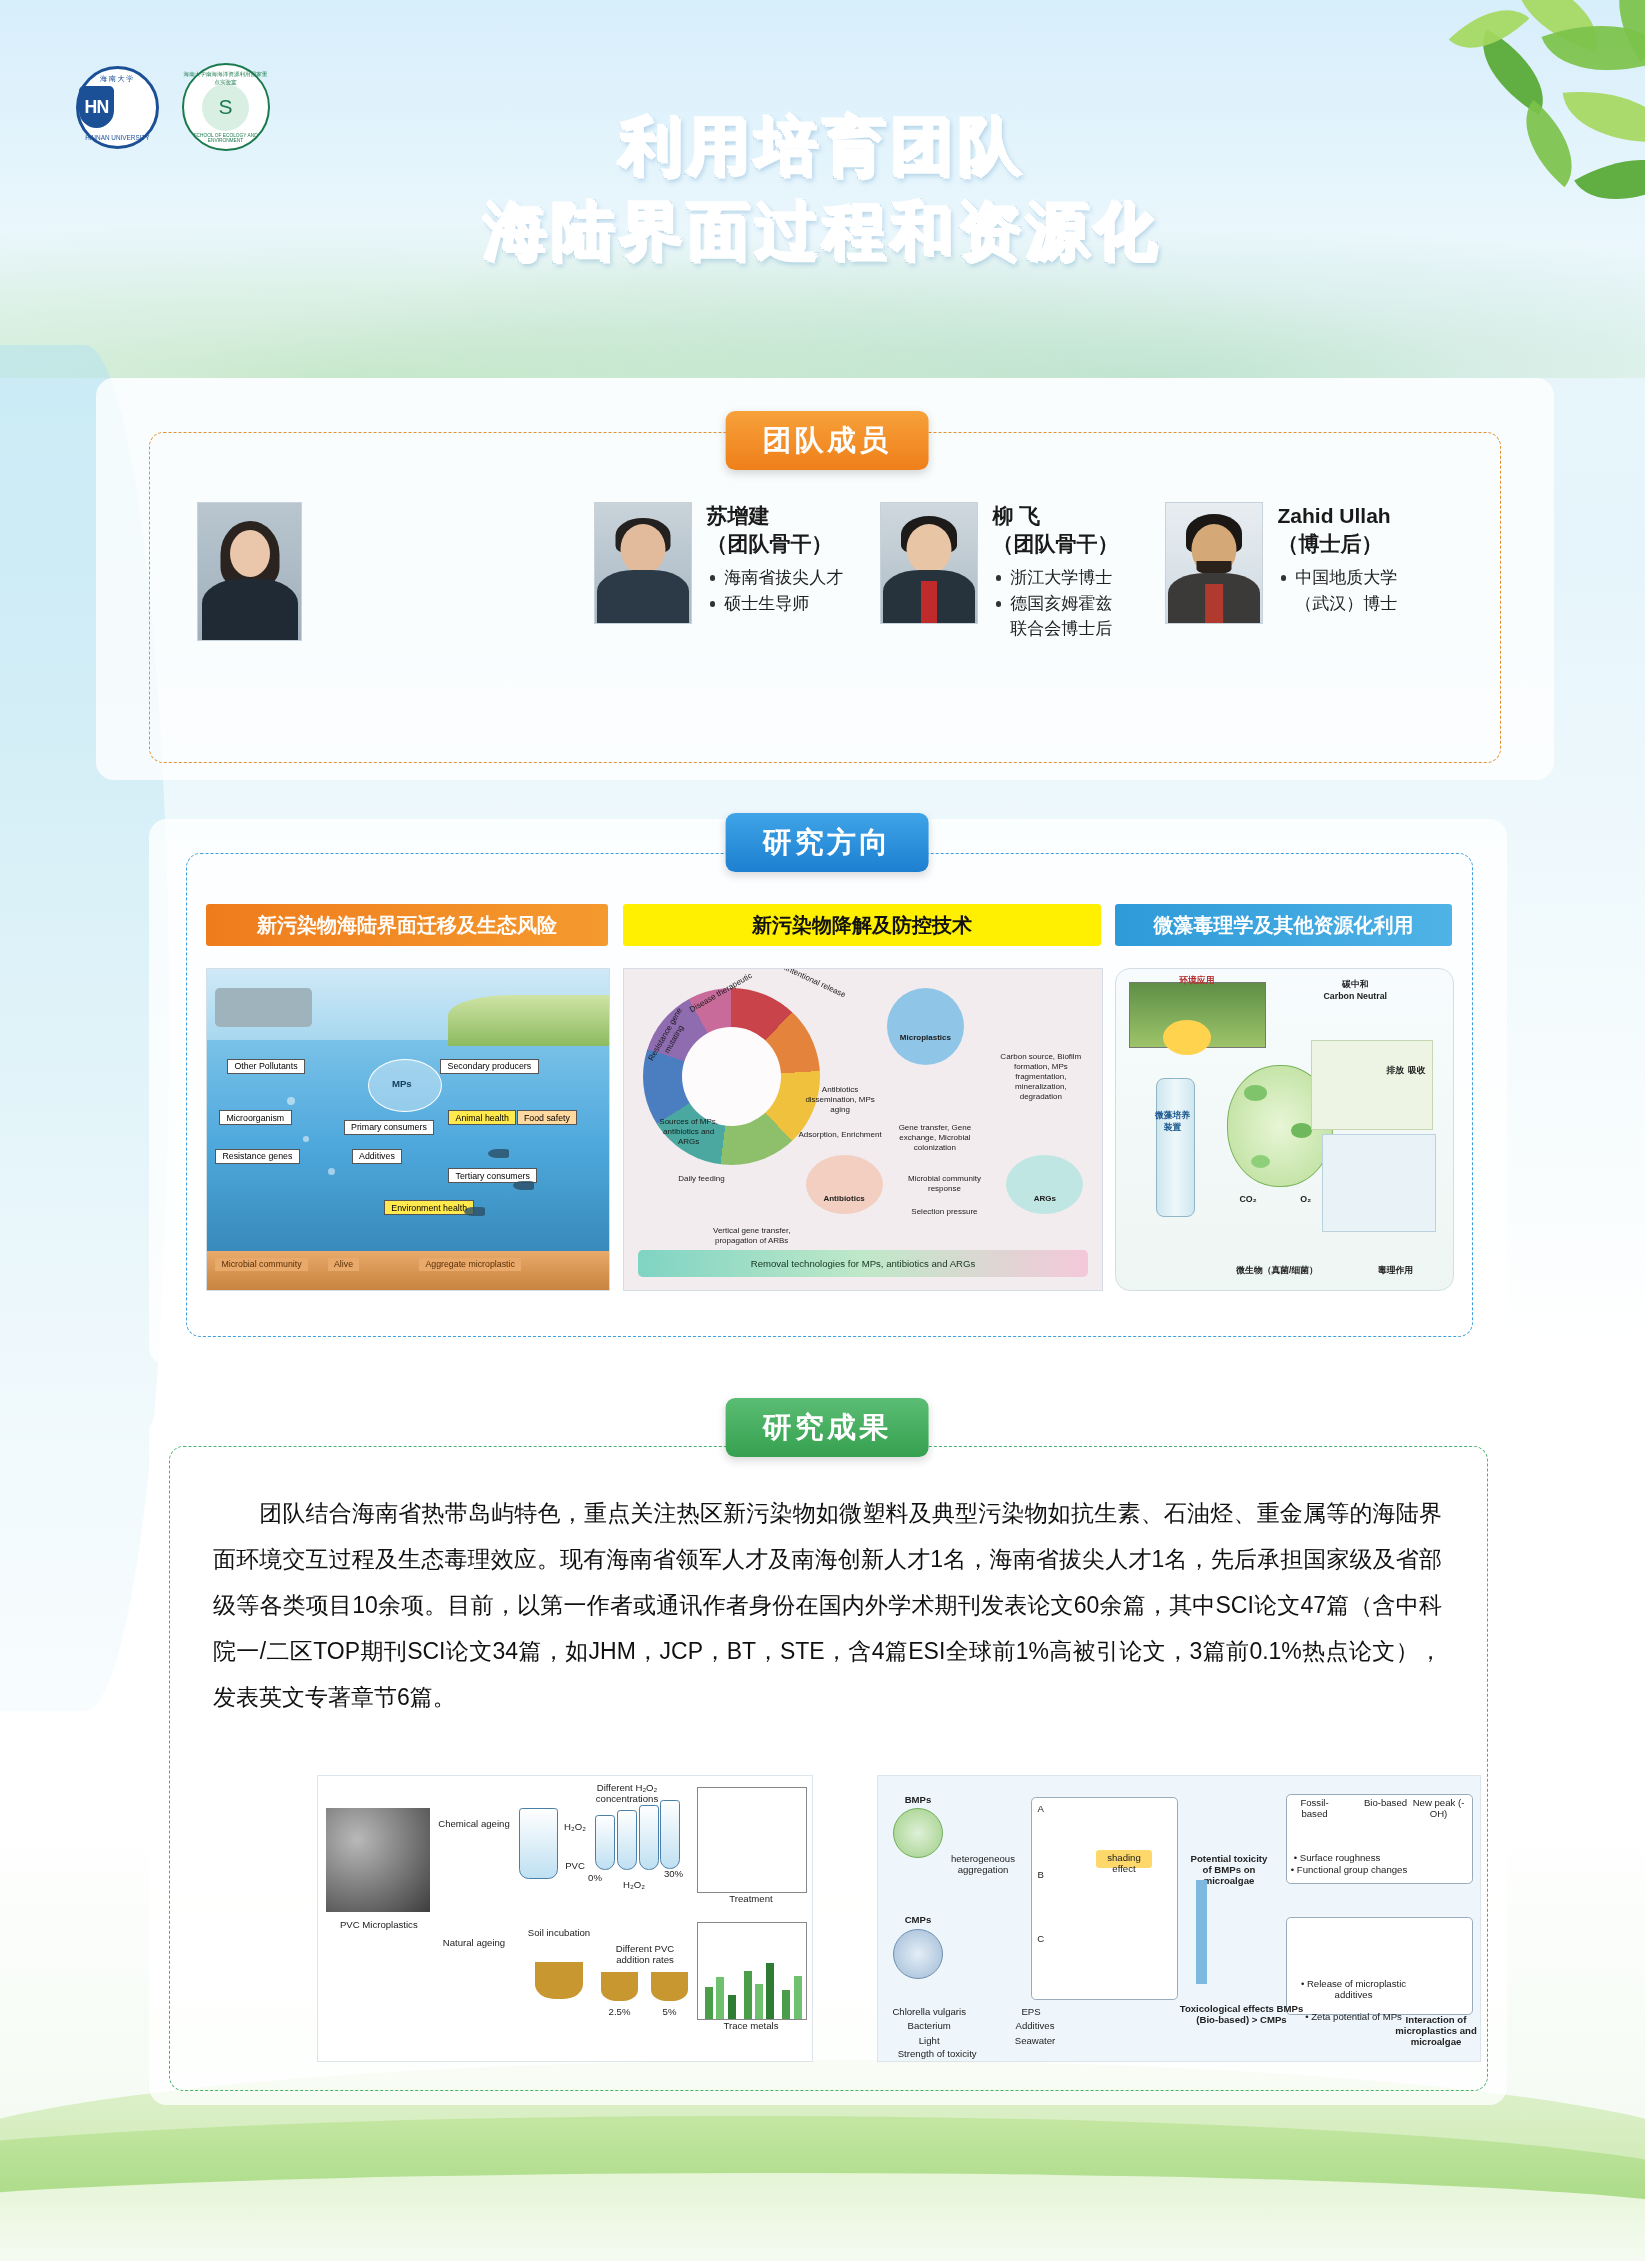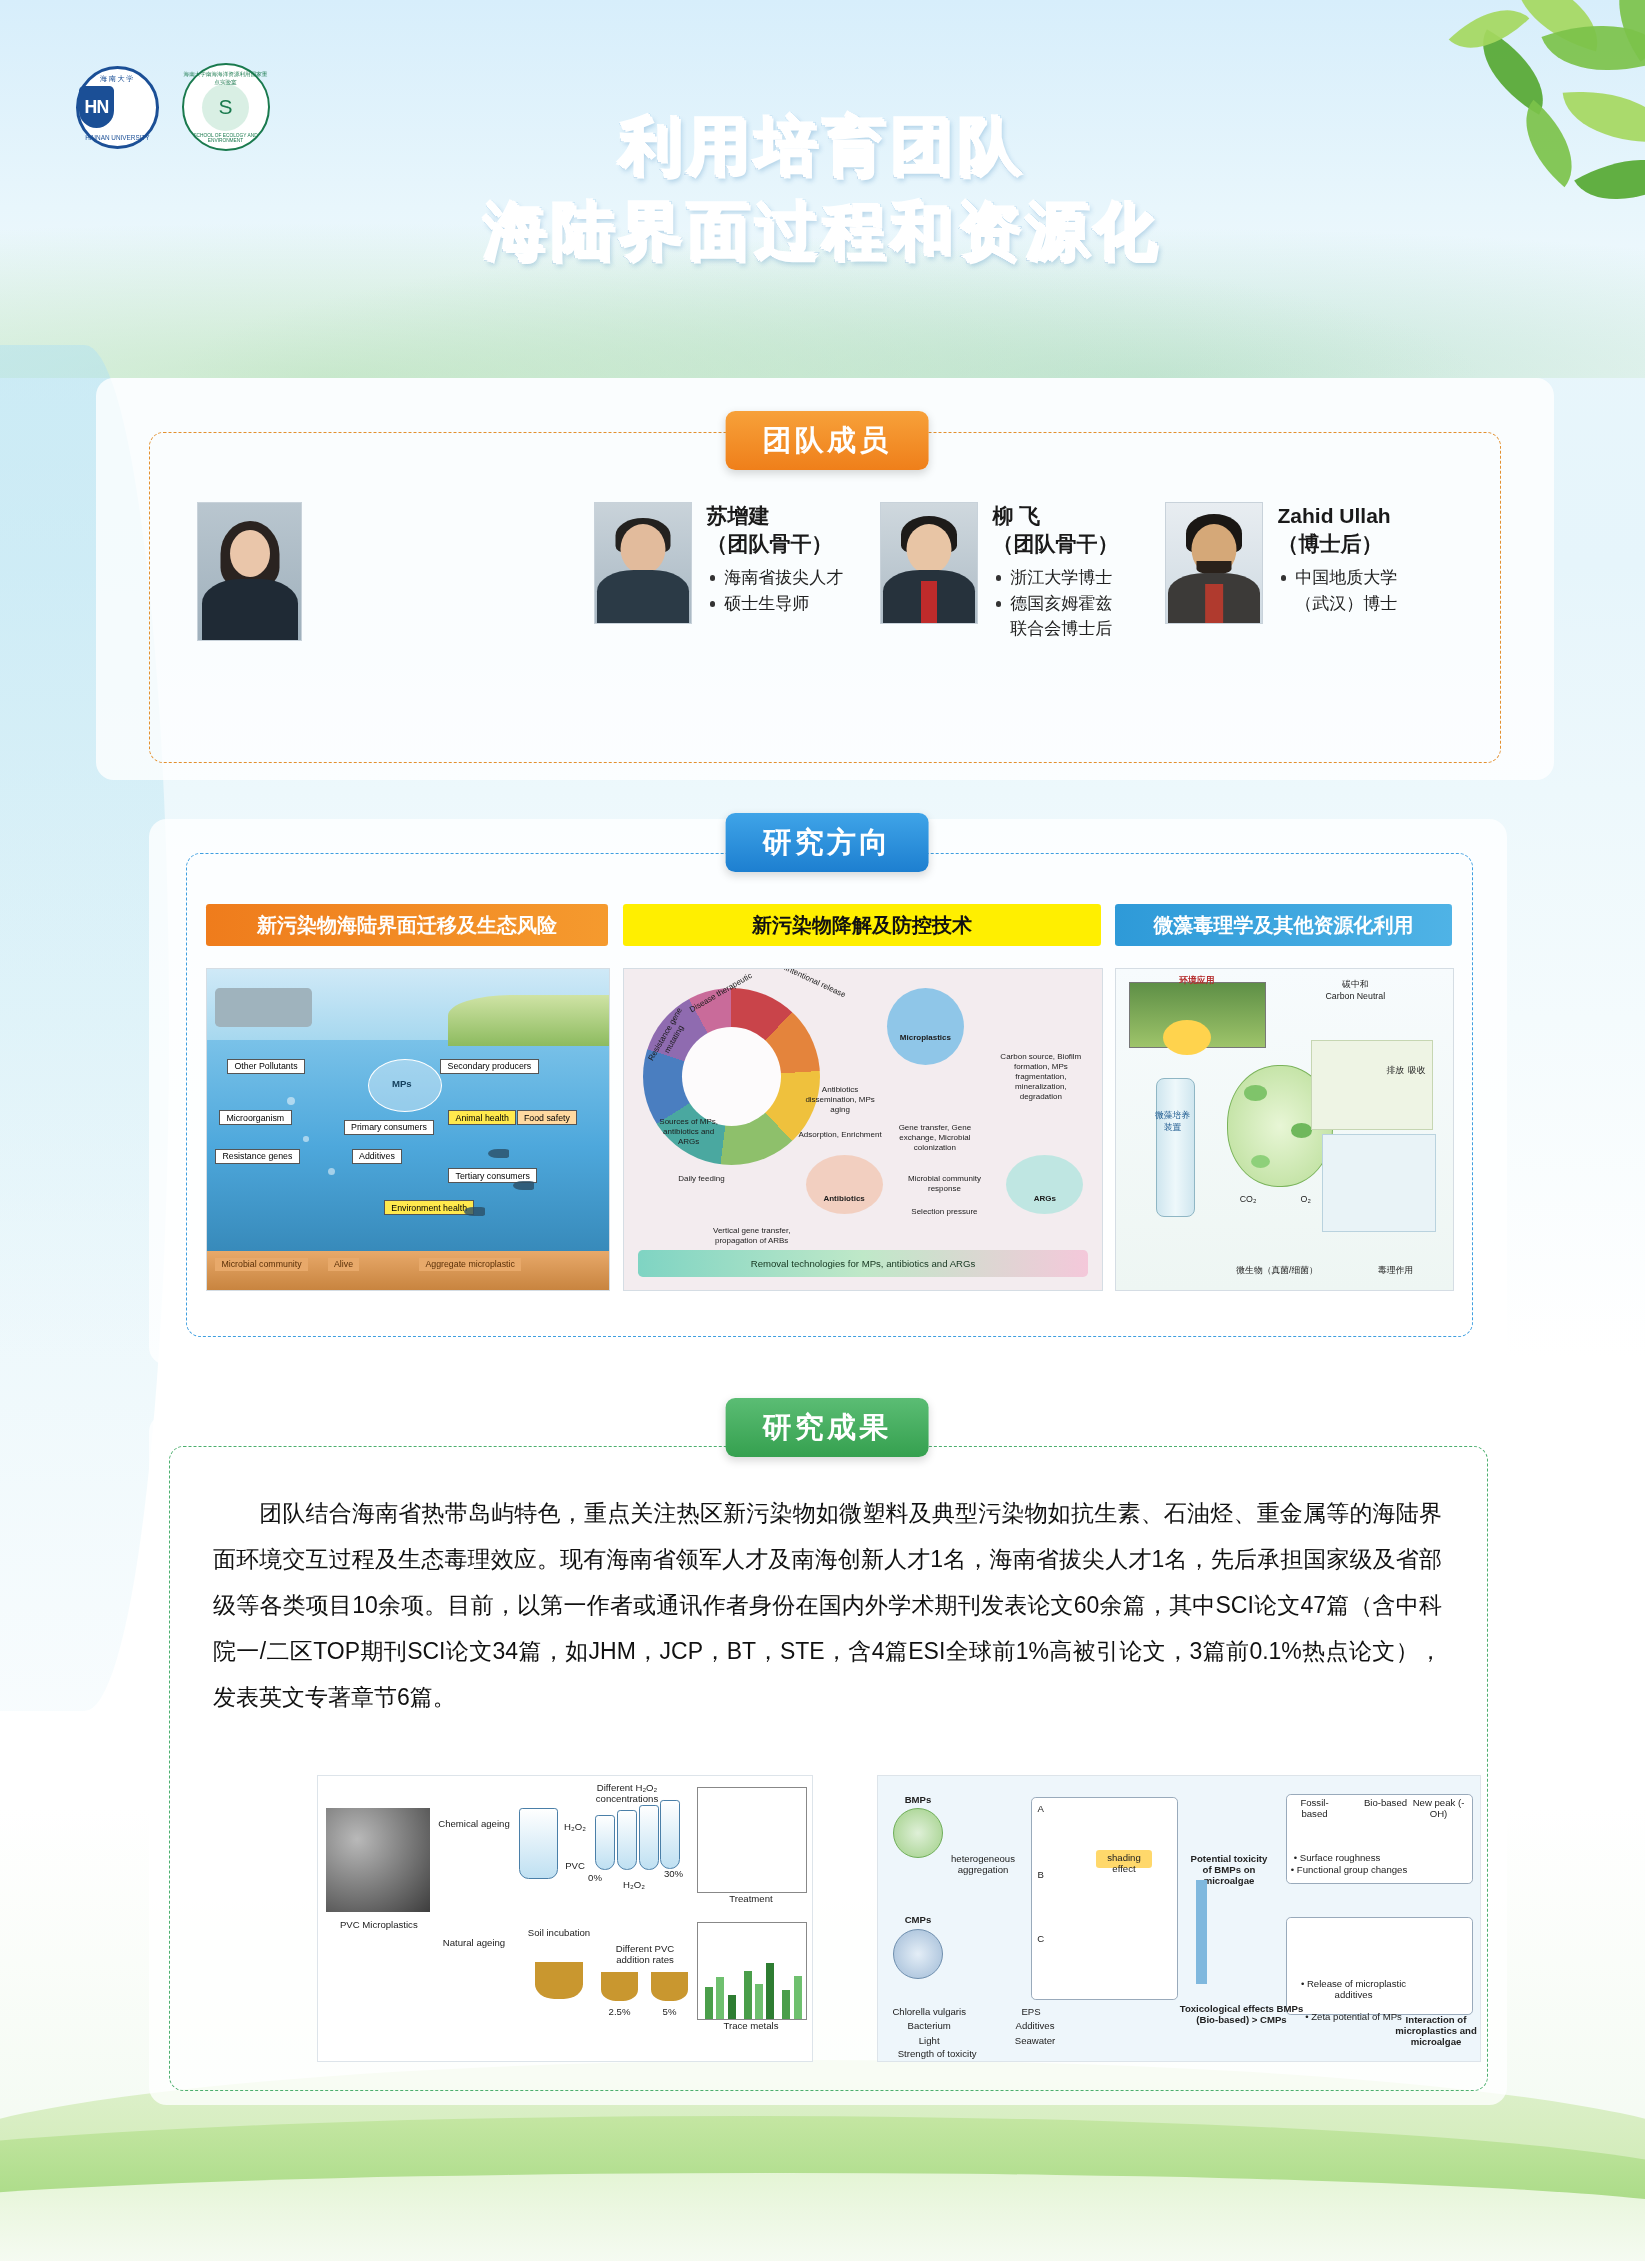--- a/index.html
+++ b/index.html
@@ -118,21 +118,21 @@
   .f2 .lbl{position:absolute;font-size:8px;color:#1b1b1b;text-align:center;line-height:1.25;}
 
   
   .f3{background:linear-gradient(180deg,#f7fbfd,#eef6f3);}
   .f3 .photo-strip{position:absolute;left:4%;top:4%;width:40%;height:20%;
     background:linear-gradient(180deg,#5e8f46,#9ec46a);border:0.8px solid #777;}
   .f3 .cell{position:absolute;border-radius:50%;background:radial-gradient(#e8f6d6,#b8dd96);
     border:1.6px solid #7ab35a;}
   .f3 .tube{position:absolute;background:linear-gradient(90deg,#cfe6ef,#eef8fb,#cfe6ef);
     border:0.8px solid #8fb6c4;border-radius:8px;}
-  .f3 .cap{position:absolute;font-size:8.8px;color:#222;text-align:center;}
+  .f3 .cap{position:absolute;font-size:8.8px;color:#222;text-align:center;font-weight:bold;}
 
   
   .result-text{position:absolute;font-size:23px;line-height:2.0;color:#111;text-align:justify;}
   .result-text .ind{display:inline-block;width:2em;}
   .rfig{position:absolute;border:0.8px solid #dde4ea;background:#fff;overflow:hidden;}
   .rfig .cap{position:absolute;font-size:9.6px;color:#222;text-align:center;}
   .sem{position:absolute;background:
      radial-gradient(circle at 30% 30%,#b9b9b9,#6f6f6f 60%,#3d3d3d 100%);}
   .beaker{position:absolute;border:1.6px solid #4a7fa8;border-radius:3.2px 3.2px 9.6px 9.6px;
     background:linear-gradient(180deg,rgba(255,255,255,.6),#bfe0f2);}
@@ -305,21 +305,21 @@
   <div class="lbl" style="left:36%;top:36%;width:88px;">Antibiotics dissemination, MPs aging</div>
   <div class="lbl" style="left:36%;top:50%;width:88px;">Adsorption, Enrichment</div>
   <div class="lbl" style="left:55%;top:48%;width:96px;">Gene transfer, Gene exchange, Microbial colonization</div>
   <div class="lbl" style="left:78%;top:26%;width:88px;">Carbon source, Biofilm formation, MPs fragmentation, mineralization, degradation</div>
   <div class="lbl" style="left:57%;top:64%;width:96px;">Microbial community response</div>
   <div class="lbl" style="left:57%;top:74%;width:96px;">Selection pressure</div>
   <div class="lbl" style="left:15%;top:80%;width:112px;">Vertical gene transfer, propagation of ARBs</div>
   <div class="ribbon">Removal technologies for MPs, antibiotics and ARGs</div>
 </div>
 
-<div class="fig f3" style="left:1115px;top:968px;width:337px;height:321px;">
+<div class="fig f3" style="left:1115px;top:968px;width:337px;height:321px;border-radius:15px;">
   <div class="photo-strip"></div>
   <div class="cap" style="left:4%;top:2%;width:40%;color:#b52b2b;font-weight:bold;">环境应用</div>
   <div class="cap" style="right:4%;top:3%;width:50%;">碳中和<br>Carbon Neutral</div>
   <div class="cell" style="left:33%;top:30%;width:104px;height:120px;border-radius:48%;"></div>
   <div style="position:absolute;left:38%;top:36%;width:22.5px;height:16px;border-radius:50%;background:#7fc46a;"></div>
   <div style="position:absolute;left:52%;top:48%;width:21px;height:14.5px;border-radius:50%;background:#6fb85c;"></div>
   <div style="position:absolute;left:40%;top:58%;width:19px;height:13px;border-radius:50%;background:#8ed07a;"></div>
   <div class="tube" style="left:12%;top:34%;width:37px;height:137px;"></div>
   <div class="cap" style="left:11%;top:44%;width:39px;color:#17558c;">微藻培养装置</div>
   <div class="cap" style="left:30%;bottom:4%;width:120px;">微生物（真菌/细菌）</div>

